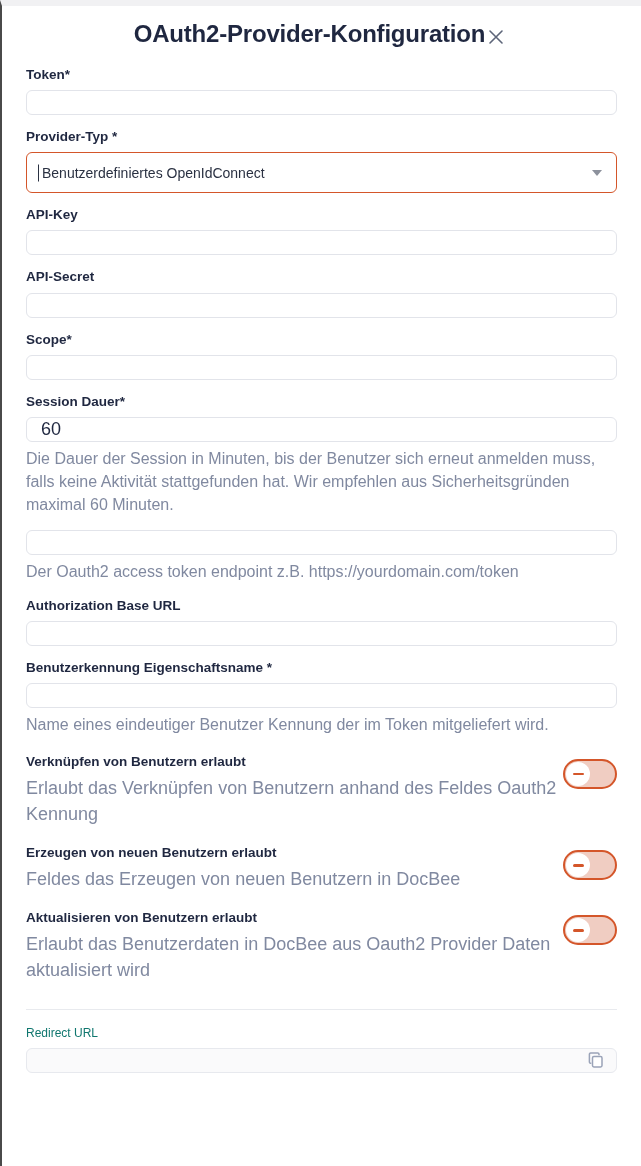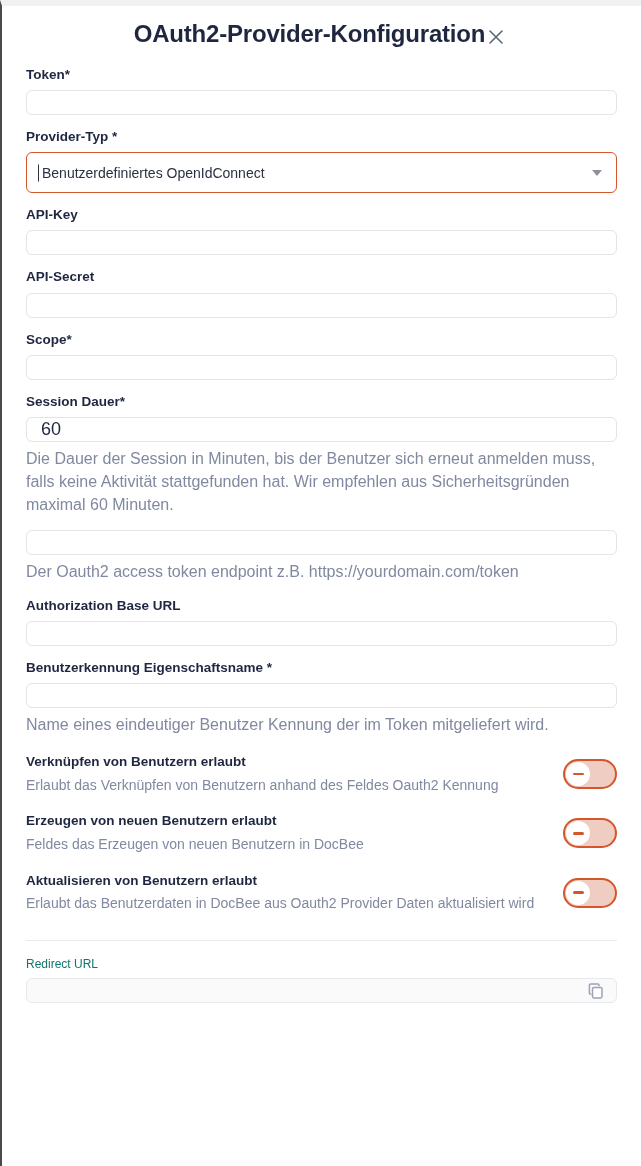--- a/index.html
+++ b/index.html
@@ -171,21 +171,21 @@
     gap: 0;
   }
   .toggle-texts { flex: 1 1 auto; min-width: 0; }
   .toggle-title {
     font-size: 13.5px;
     font-weight: bold;
     color: #1f2740;
     line-height: 1.25;
   }
   .toggle-desc {
-    font-size: 14px;
+    font-size: 18px;
     color: #8089a0;
     line-height: 1.45;
     margin-top: 4px;
   }
   .switch {
     flex: 0 0 auto;
     position: relative;
     width: 54px;
     height: 30px;
     border-radius: 15px;

